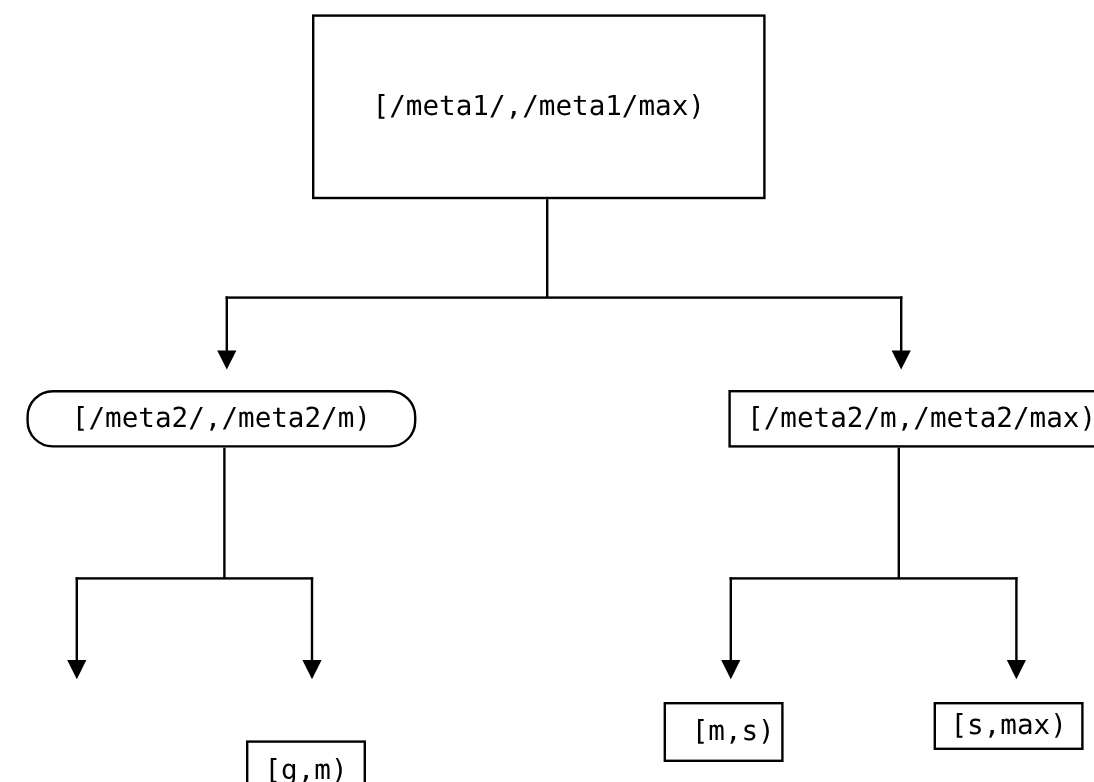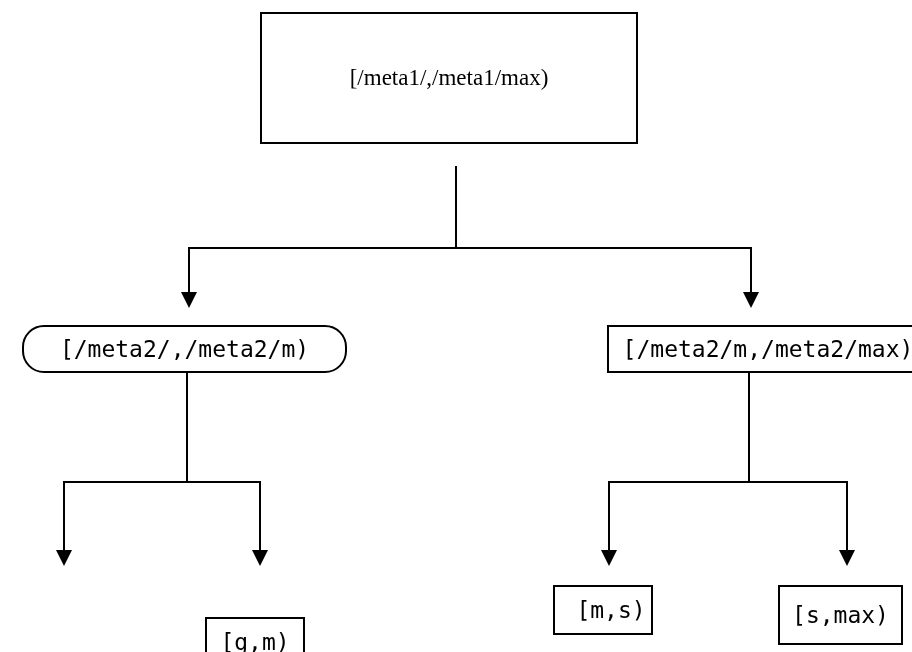--- a/index.html
+++ b/index.html
@@ -36,27 +36,27 @@
   .h { position: absolute; height: 2px; background: #000000; }
   .arrow {
     position: absolute;
     width: 0; height: 0;
     border-left: 8px solid transparent;
     border-right: 8px solid transparent;
     border-top: 16px solid #000000;
   }
 
   
-  #node-root        { left: 260px; top: 12px;  width: 378px; height: 132px; font-family: Liberation Serif, serif; }
+  #node-root        { left: 260px; top: 12px;  width: 378px; height: 154px; }
   #node-left-child  { left: 22px;  top: 325px; width: 325px; height: 48px; border-radius: 22px; }
   #node-right-child { left: 583px; top: 325px; width: 322px; height: 48px; margin-left: 24px; }
   #node-leaf-ag     { left: 8px;   top: 585px; width: 100px; height: 50px; }
   #node-leaf-gm     { left: 205px; top: 585px; width: 100px; height: 50px; margin-top: 32px; }
   #node-leaf-ms     { left: 553px; top: 585px; width: 100px; height: 50px; padding-left: 16px; }
-  #node-leaf-smax   { left: 778px; top: 585px; width: 125px; height: 60px; }
+  #node-leaf-smax   { left: 778px; top: 585px; width: 125px; height: 40px; }
 
   
   #l1-stem   { left: 455px; top: 166px; height: 82px; }
   #l1-bar    { left: 188px; top: 247px; width: 564px; }
   #l1-drop-l { left: 188px; top: 247px; height: 46px; }
   #l1-arr-l  { left: 181px; top: 292px; }
   #l1-drop-r { left: 750px; top: 247px; height: 46px; }
   #l1-arr-r  { left: 743px; top: 292px; }
 
   

